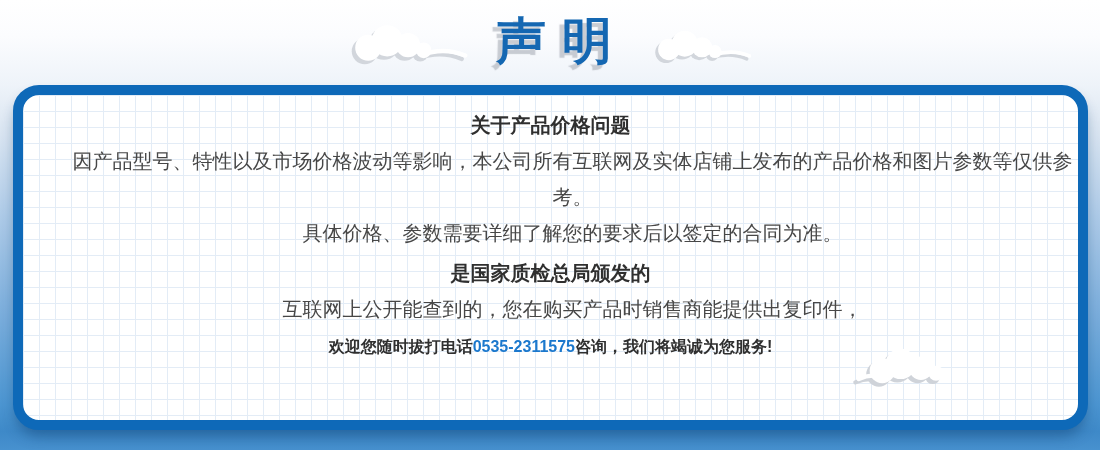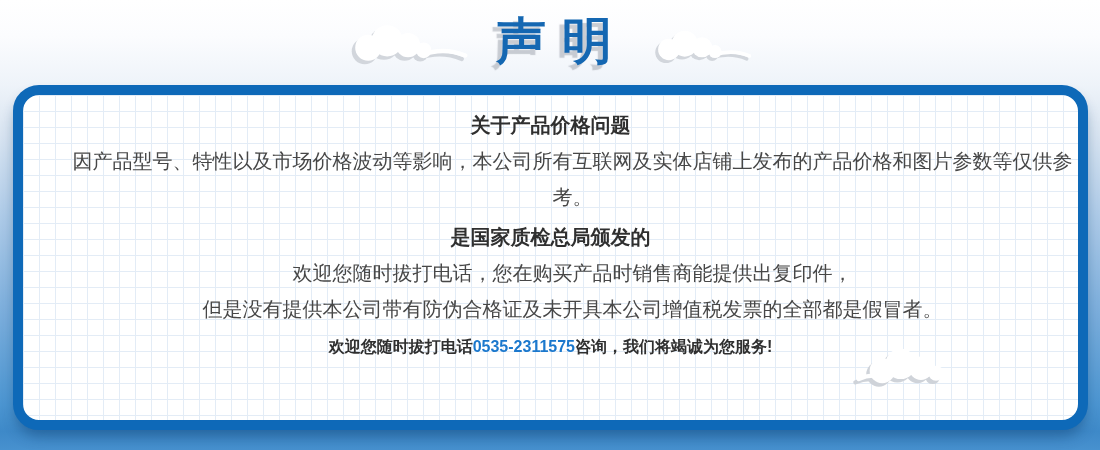--- a/index.html
+++ b/index.html
@@ -93,24 +93,24 @@
         <path d="M98 40 Q124 31 148 41" stroke="#ffffff" stroke-width="5" fill="none" stroke-linecap="round"></path>
       </g>
     </svg>
   </div>
 
   <div class="panel">
     <div class="panel-content">
 
       <div class="heading">关于产品价格问题</div>
       <div class="line">因产品型号、特性以及市场价格波动等影响，本公司所有互联网及实体店铺上发布的产品价格和图片参数等仅供参考。</div>
+      <div class="line">具体价格、参数需要详细了解您的要求后以签定的合同为准。</div>
 
       <div class="heading second">是国家质检总局颁发的</div>
-      <div class="line">欢迎您随时拔打电话，您在购买产品时销售商能提供出复印件，</div>
-      <div class="line">但是没有提供本公司带有防伪合格证及未开具本公司增值税发票的全部都是假冒者。</div>
+      <div class="line">互联网上公开能查到的，您在购买产品时销售商能提供出复印件，</div>
 
       <div class="footer-line">
         <span>欢迎您随时拔打电话</span><span class="phone">0535-2311575</span><span>咨询，我们将竭诚为您服务!</span>
       </div>
 
     </div>
   </div>
 
   <svg class="cloud cloud-panel" viewBox="0 0 150 60">
     <g fill="#cfd3d9" transform="translate(-4,4)">

